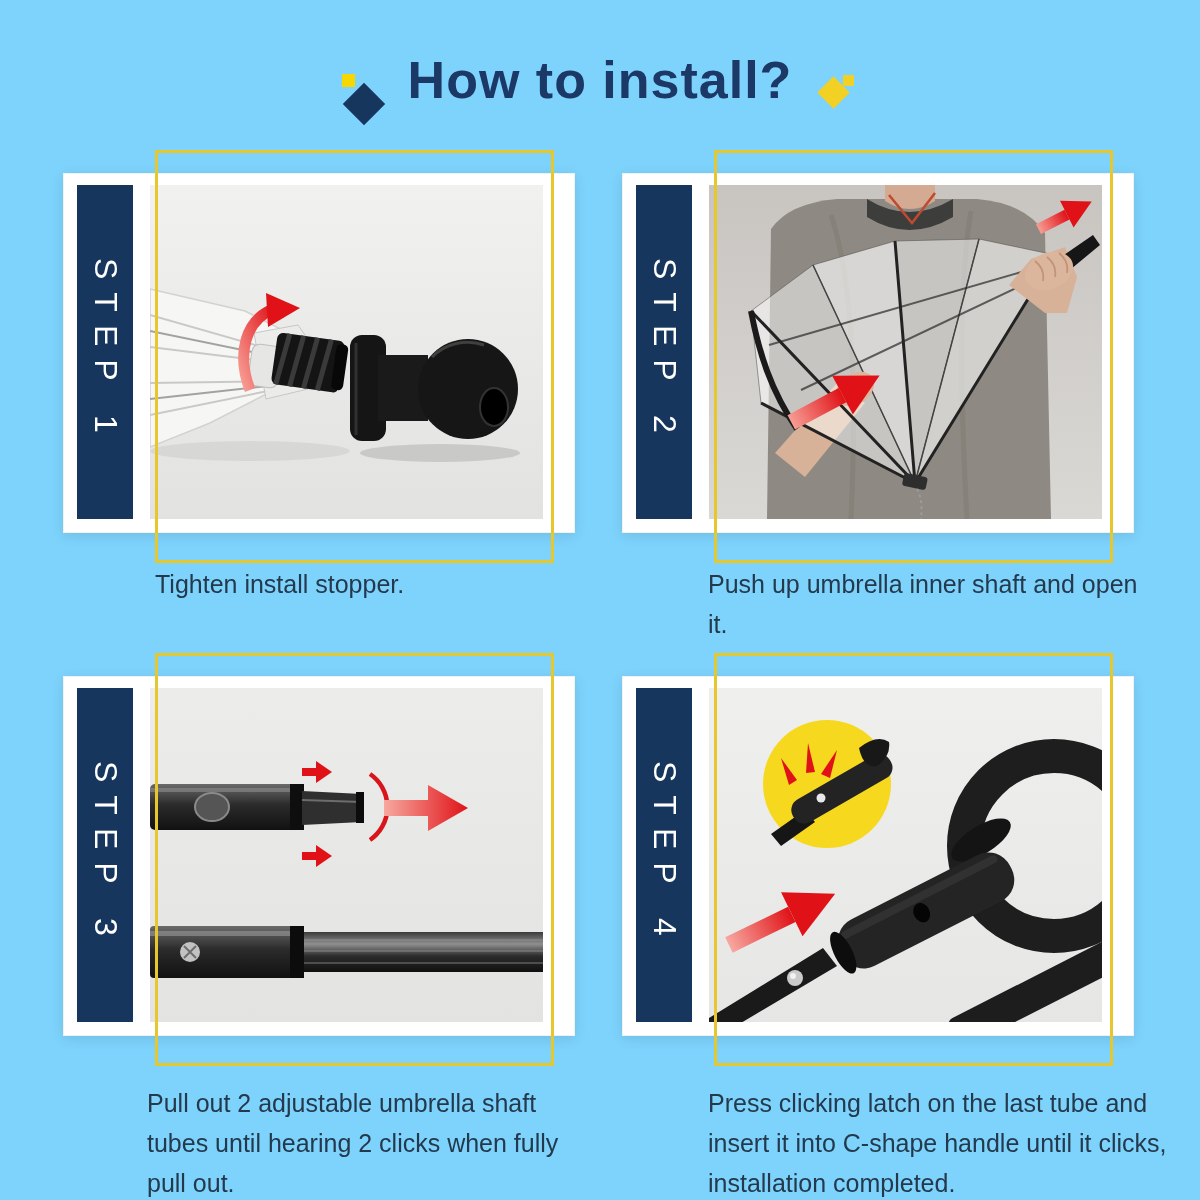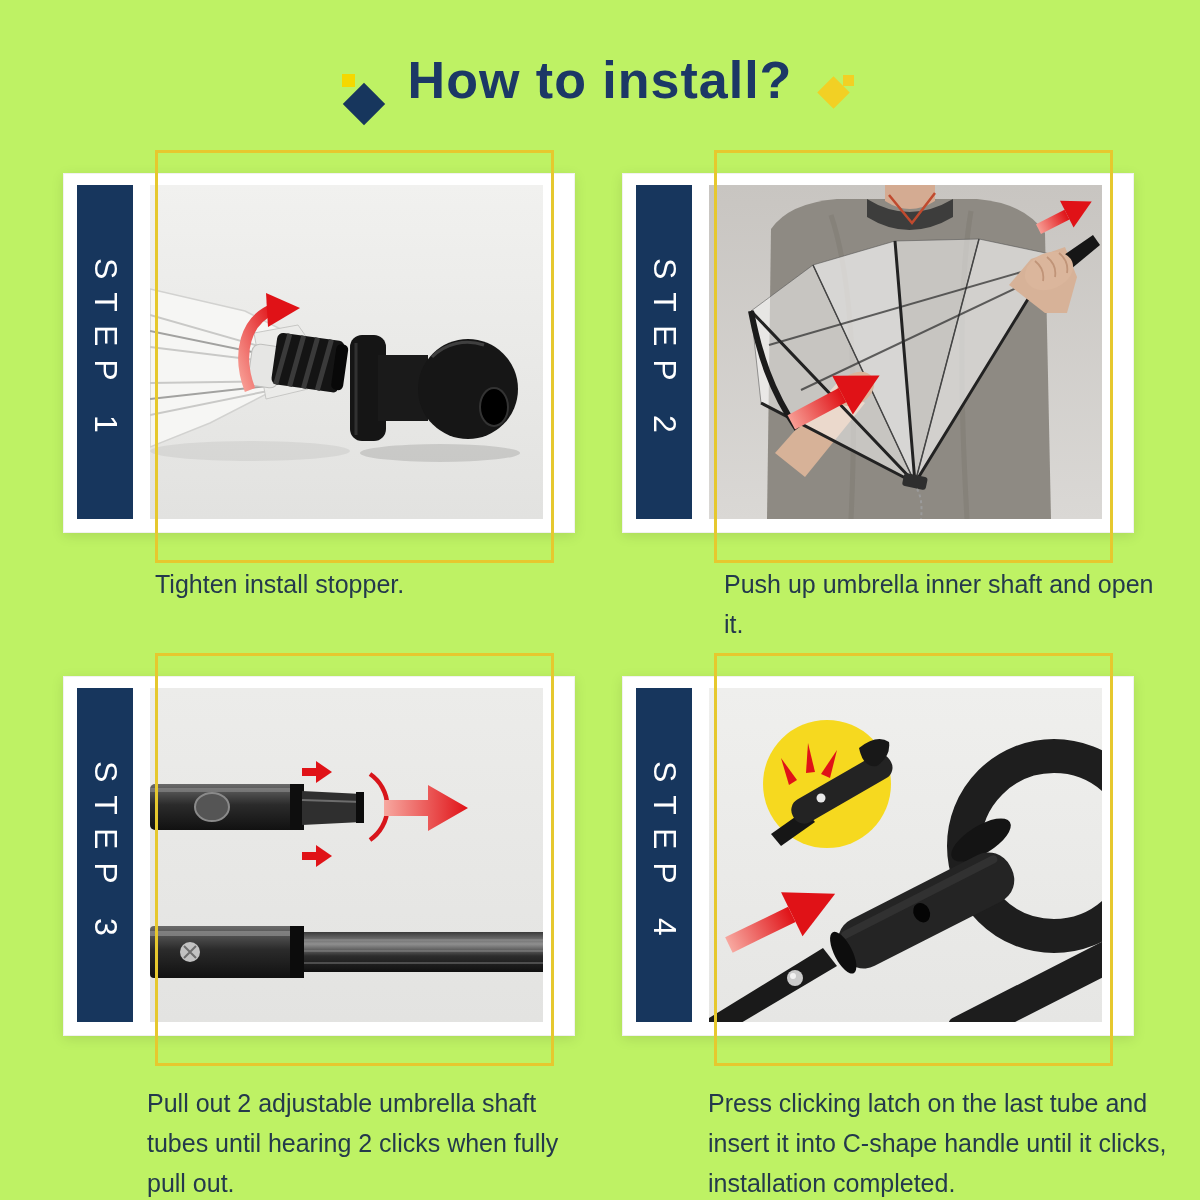--- a/index.html
+++ b/index.html
@@ -1,16 +1,16 @@
 <!DOCTYPE html>
 <html><head>
 <meta charset="utf-8">
 <style>
   html,body{margin:0;padding:0;background:#ffffff;}
-  .page{position:relative;width:1200px;height:1200px;background:#bef264;
+  .page{position:relative;width:1200px;height:1200px;background:#7dd3fc;
         font-family:"Liberation Sans",sans-serif;overflow:hidden;}
 
   
   .page-title{position:absolute;top:50px;left:0;width:100%;margin:0;
       text-align:center;font-size:52px;font-weight:bold;color:#1c3866;letter-spacing:1px;}
   .deco{position:absolute;}
   .deco-sq-left{left:342px;top:74px;width:13px;height:13px;background:#f5d800;}
   .deco-diamond-left{left:349px;top:89px;width:30px;height:30px;background:#17365d;transform:rotate(45deg);}
   .deco-diamond-right{left:822px;top:81px;width:23px;height:23px;background:#f2d024;transform:rotate(45deg);}
   .deco-sq-right{left:843px;top:75px;width:11px;height:11px;background:#f2d024;}
@@ -30,21 +30,21 @@
         z-index:2;display:flex;align-items:center;justify-content:center;}
   .banner-label{writing-mode:vertical-rl;text-orientation:mixed;color:#ffffff;
         font-size:32px;font-weight:400;letter-spacing:13px;white-space:nowrap;}
   .photo{position:absolute;left:87px;top:12px;width:393px;height:334px;overflow:hidden;
         background:#ebebe9;z-index:1;}
   .photo svg{display:block;}
 
   
   .caption{position:absolute;margin:0;font-size:25px;line-height:40px;color:#24394c;z-index:6;}
   .caption-1{left:92px;top:391px;width:425px;}
-  .caption-2{left:102px;top:391px;width:455px;}
+  .caption-2{left:86px;top:391px;width:455px;}
   .caption-3{left:84px;top:407px;width:440px;}
   .caption-4{left:86px;top:407px;width:495px;}
 </style>
 </head>
 <body>
 
 <div class="page">
 
   <div class="deco deco-sq-left"></div>
   <div class="deco deco-diamond-left"></div>

